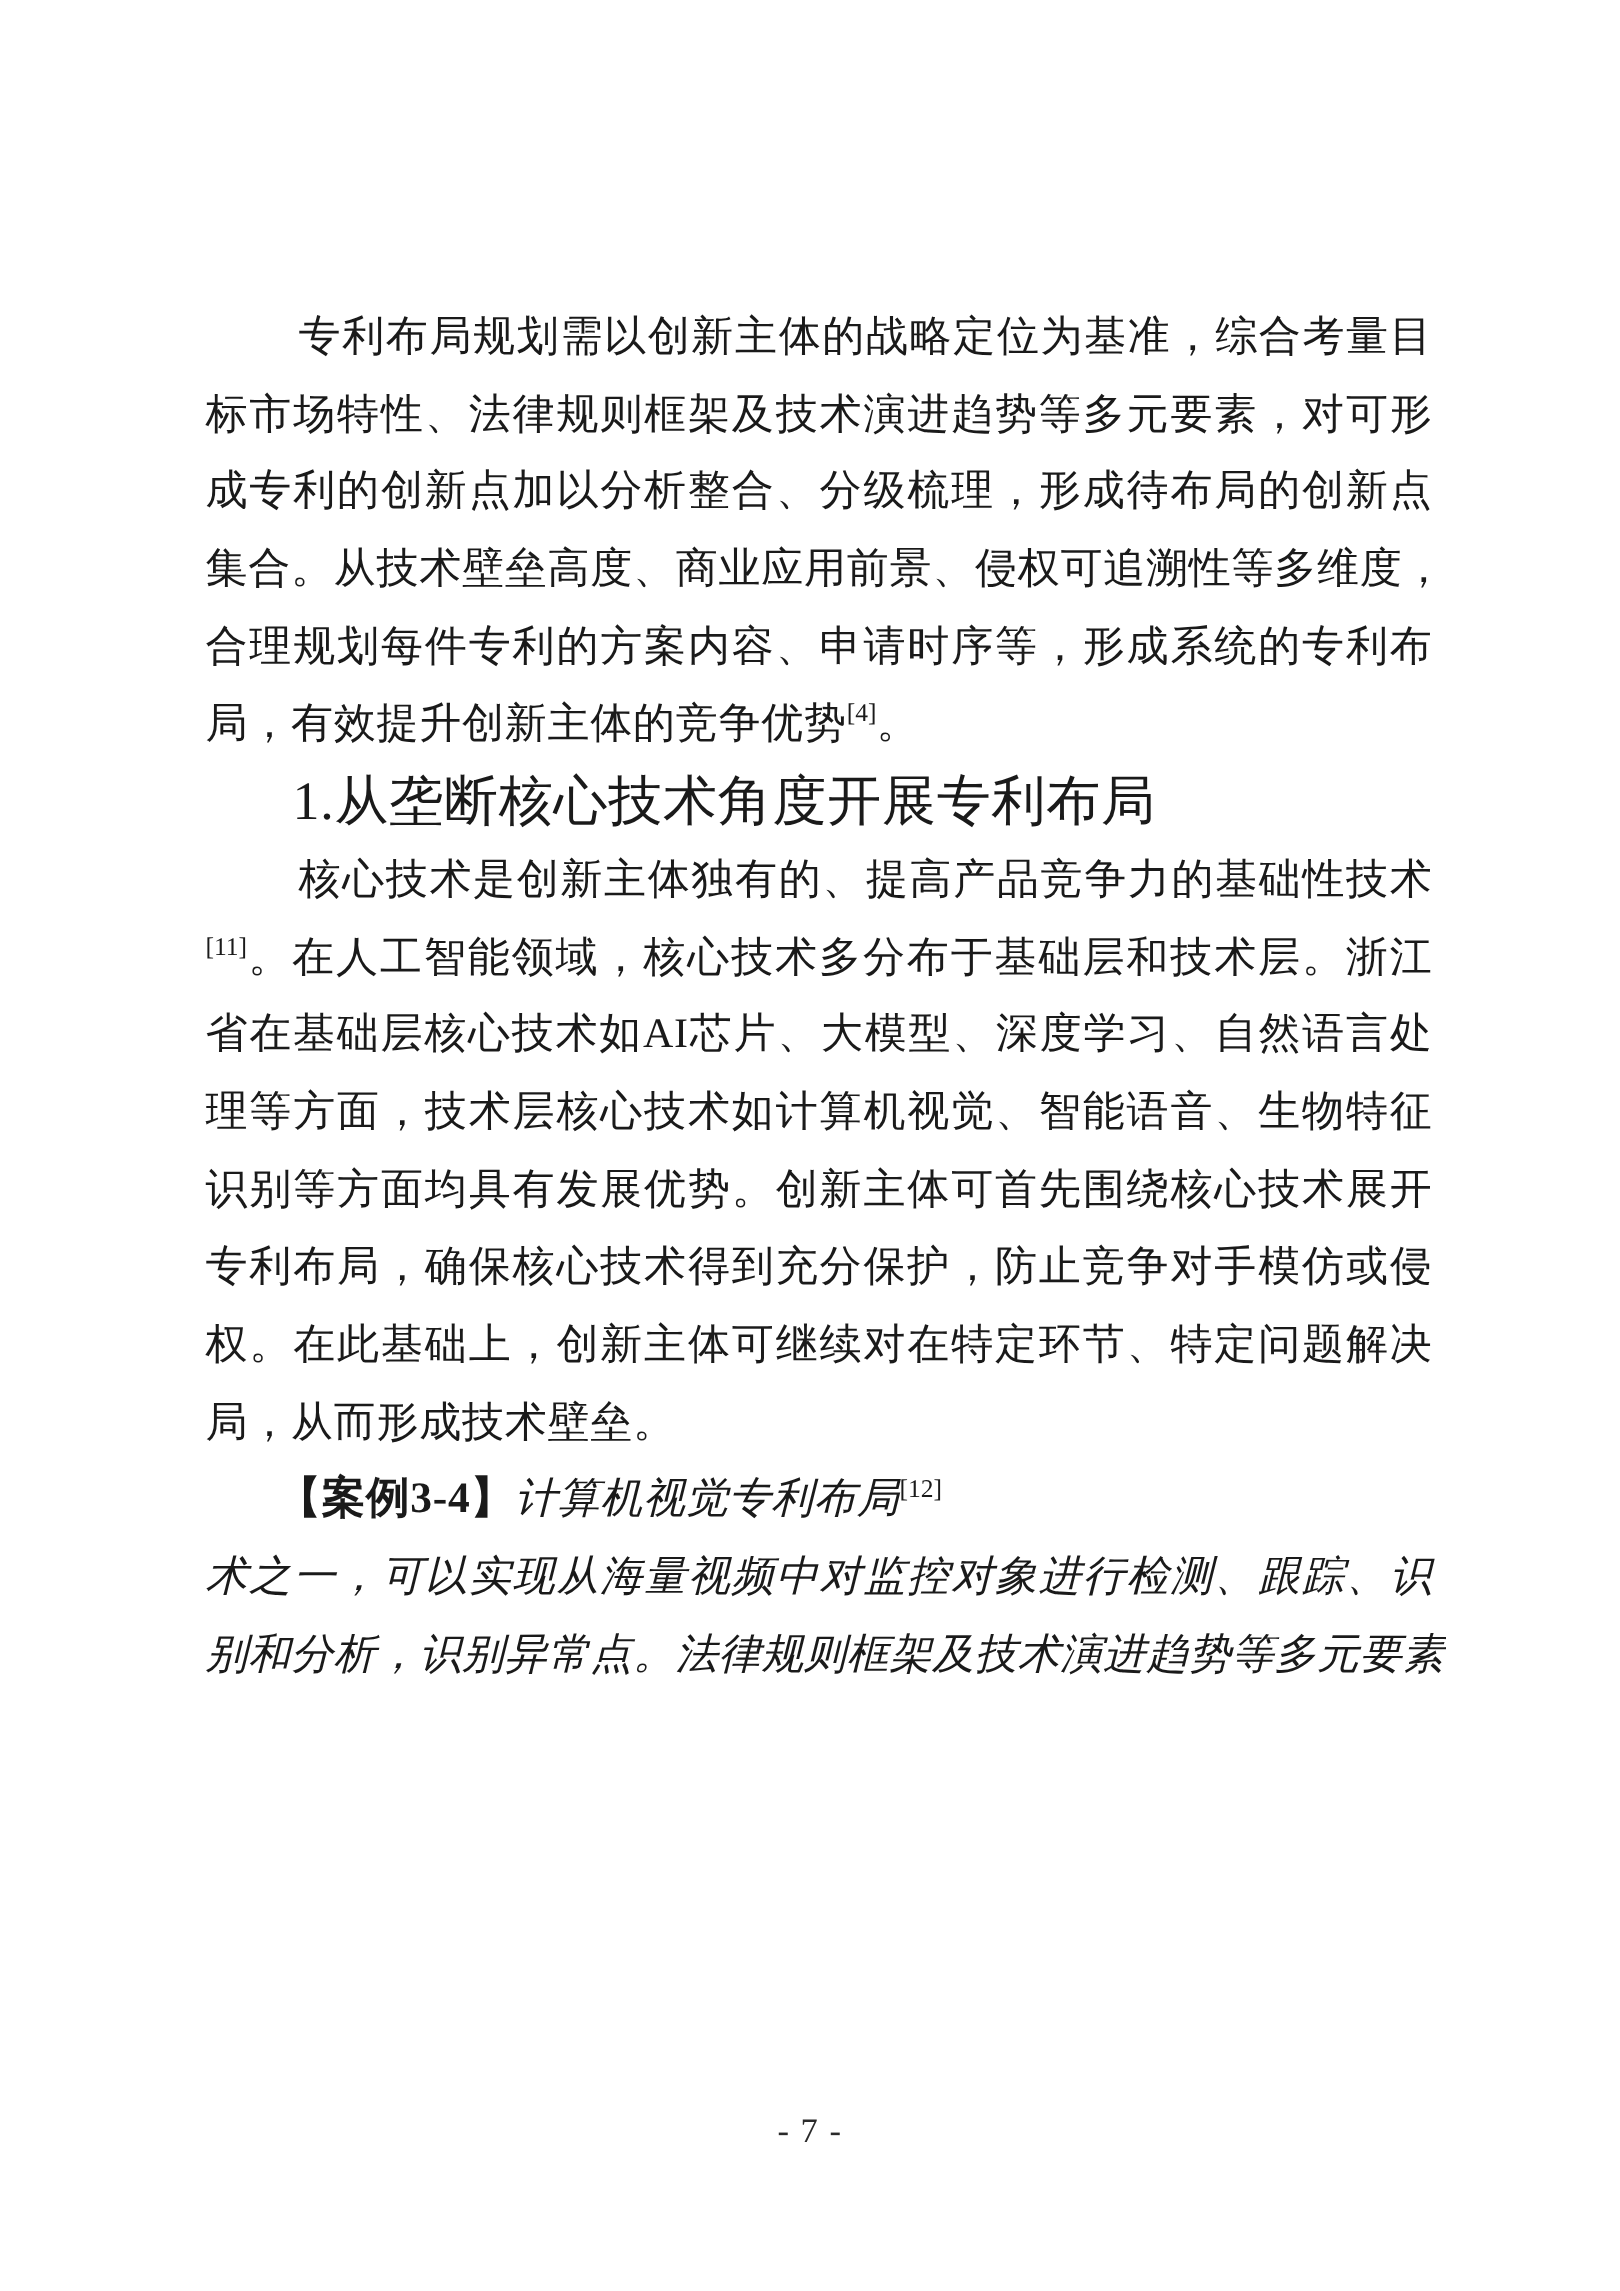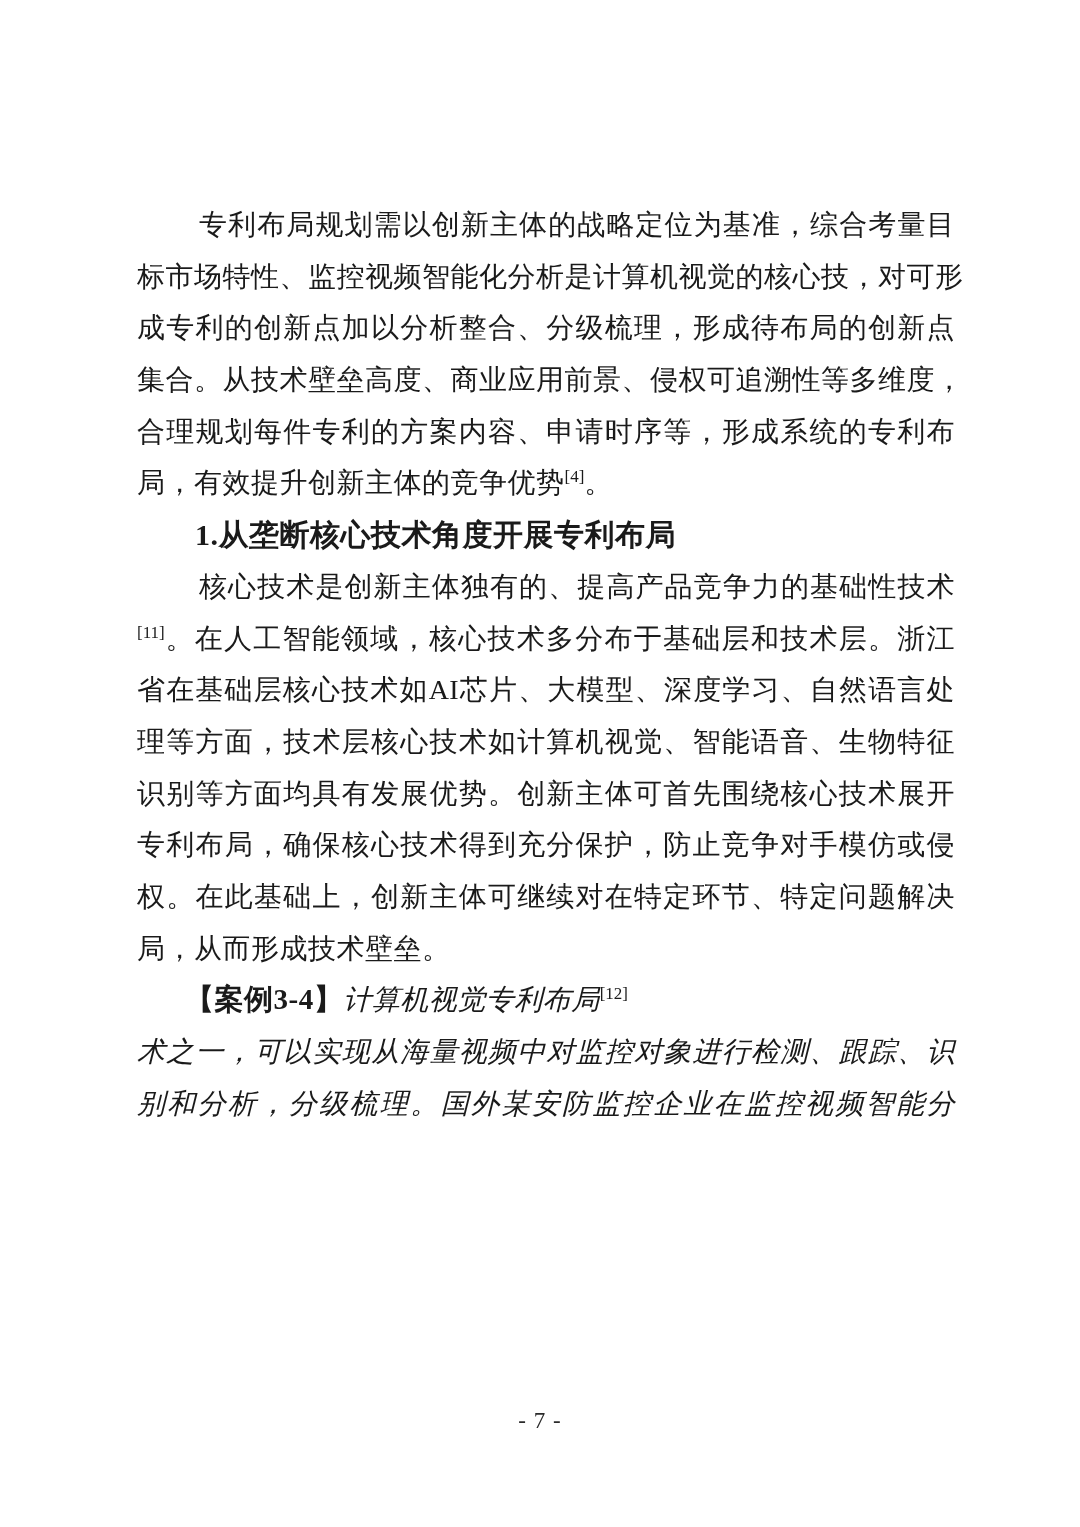--- a/index.html
+++ b/index.html
@@ -34,22 +34,22 @@
   }
   .line.short {
     text-align: right;
     text-align-last: left;
   }
   .line.indent {
     padding-left: 62px;
   }
   .line.heading {
     padding-left: 58px;
-    font-weight: bold;
-    font-size: 30px;
+    font-weight: normal;
+    font-size: 36px;
     text-align: right;
     text-align-last: left;
   }
   .line.kai {
     font-style: italic;
   }
   .case-heading {
     padding-left: 48px;
     text-align: left;
     text-align-last: left;
@@ -80,38 +80,38 @@
     color: #2a2a2a;
   }
 </style>
 </head>
 <body>
 
 <div class="page">
   <div class="textflow">
 
     <div class="line indent">专利布局规划需以创新主体的战略定位为基准，综合考量目</div>
-    <div class="line">标市场特性、监控视频智能化分析是计算机视觉的核心技，对可形</div>
+    <div class="line">标市场特性、法律规则框架及技术演进趋势等多元要素，对可形</div>
     <div class="line">成专利的创新点加以分析整合、分级梳理，形成待布局的创新点</div>
     <div class="line">集合。从技术壁垒高度、商业应用前景、侵权可追溯性等多维度，</div>
     <div class="line">合理规划每件专利的方案内容、申请时序等，形成系统的专利布</div>
     <div class="line short"><span>局，有效提升创新主体的竞争优势</span><sup class="fn">[4]</sup><span>。</span></div>
 
     <div class="line heading">1.从垄断核心技术角度开展专利布局</div>
 
     <div class="line indent">核心技术是创新主体独有的、提高产品竞争力的基础性技术</div>
     <div class="line"><sup class="fn">[11]</sup><span>。在人工智能领域，核心技术多分布于基础层和技术层。浙江</span></div>
     <div class="line">省在基础层核心技术如AI芯片、大模型、深度学习、自然语言处</div>
     <div class="line">理等方面，技术层核心技术如计算机视觉、智能语音、生物特征</div>
     <div class="line">识别等方面均具有发展优势。创新主体可首先围绕核心技术展开</div>
     <div class="line">专利布局，确保核心技术得到充分保护，防止竞争对手模仿或侵</div>
     <div class="line">权。在此基础上，创新主体可继续对在特定环节、特定问题解决</div>
     <div class="line short">局，从而形成技术壁垒。</div>
 
     <div class="line case-heading"><span class="case-label">【案例3-4】</span><span class="case-title">计算机视觉专利布局</span><sup class="fn">[12]</sup></div>
 
     <div class="line kai">术之一，可以实现从海量视频中对监控对象进行检测、跟踪、识</div>
-    <div class="line kai">别和分析，分级梳理。国外某安防监控企业在监控视频智能分</div>
+    <div class="line kai">别和分析，识别异常点。法律规则框架及技术演进趋势等多元要素</div>
 
   </div>
 
   <div class="footer">- 7 -</div>
 </div>
 
 </body></html>

